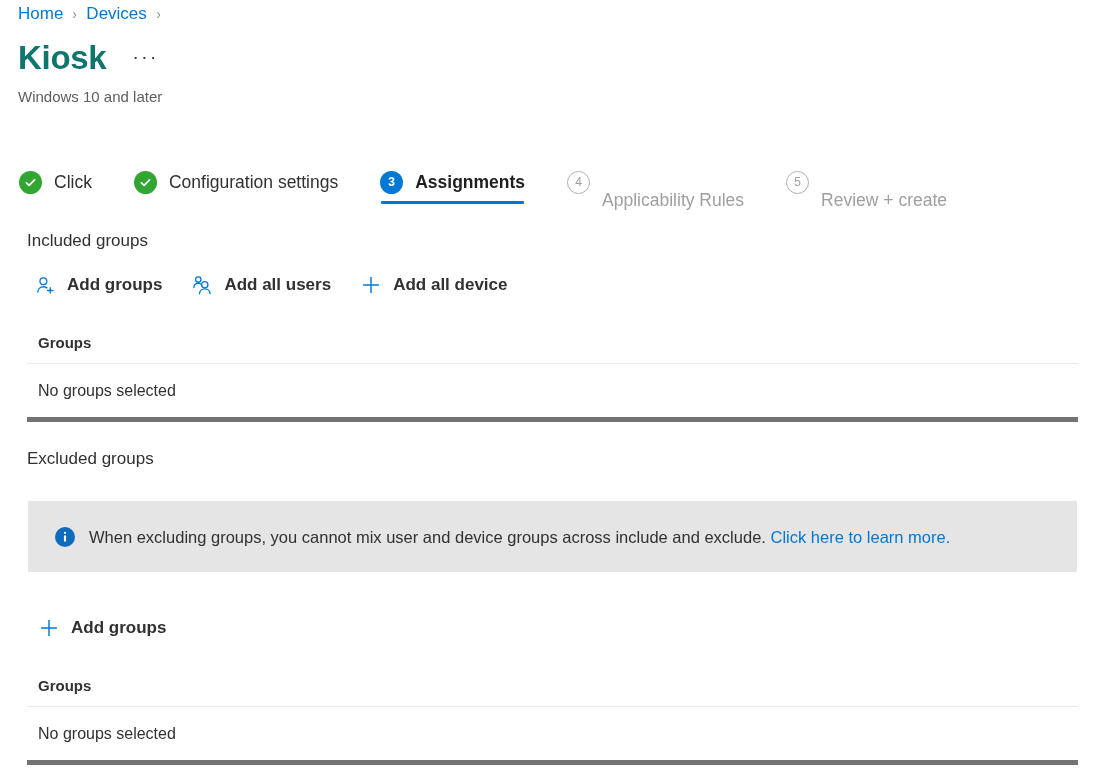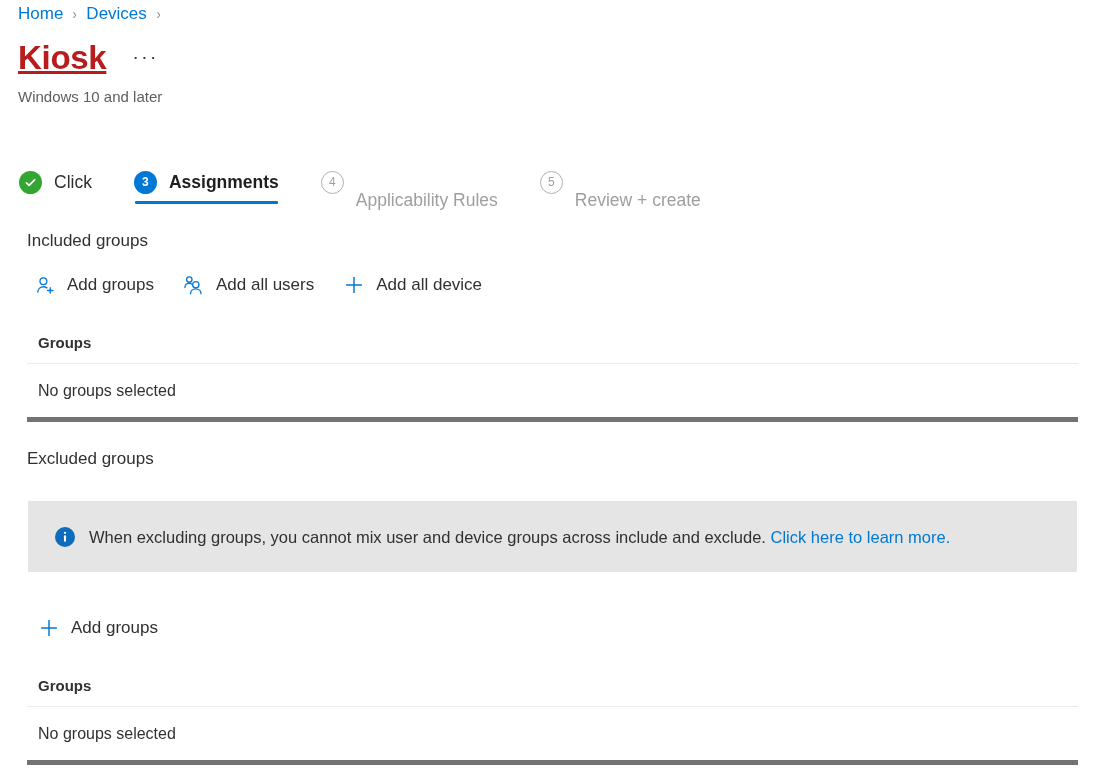--- a/index.html
+++ b/index.html
@@ -48,24 +48,23 @@
     position: absolute;
     left: 18px;
     top: 38px;
     display: flex;
     align-items: baseline;
   }
   .page-title {
     font-size: 33px;
     line-height: 40px;
     font-weight: 600;
-    color: #b91c1c;
+    color: #0f766e;
     letter-spacing: -0.3px;
     margin: 0;
-    text-decoration: underline;
   }
   .more-btn {
     margin-left: 26px;
     font-size: 19px;
     letter-spacing: 2.5px;
     color: #323130;
     cursor: pointer;
     user-select: none;
     line-height: 14px;
     position: relative;
@@ -188,20 +187,21 @@
     flex: 0 0 auto;
     color: #0078d4;
   }
   .cmd-icon svg { display: block; }
   .cmd-label {
     font-size: 17px;
     line-height: 22px;
     color: #323130;
     margin-left: 11px;
     white-space: nowrap;
+    font-weight: bold;
   }
 
   
   .grid {
     position: absolute;
     left: 27px;
     width: 1051px;
   }
   #included-grid { top: 328px; }
   #excluded-grid { top: 671px; }
@@ -280,20 +280,28 @@
 
     <div class="tab done">
       <span class="badge check">
         <svg width="13" height="13" viewBox="0 0 16 16" fill="none" aria-hidden="true">
           <path d="M3 8.4 L6.3 11.6 L13 4.7" stroke="#ffffff" stroke-width="2.1" stroke-linecap="round" stroke-linejoin="round"></path>
         </svg>
       </span>
       <span class="tab-label">Click</span>
     </div>
 
+    <div class="tab done">
+      <span class="badge check">
+        <svg width="13" height="13" viewBox="0 0 16 16" fill="none" aria-hidden="true">
+          <path d="M3 8.4 L6.3 11.6 L13 4.7" stroke="#ffffff" stroke-width="2.1" stroke-linecap="round" stroke-linejoin="round"></path>
+        </svg>
+      </span>
+      <span class="tab-label">Configuration settings</span>
+    </div>
 
     <div class="tab active">
       <span class="badge num-active">3</span>
       <span class="tab-label">Assignments</span>
       <span class="tab-underline"></span>
     </div>
 
     <div class="tab disabled">
       <span class="badge num-pending">4</span>
       <span class="tab-label">Applicability Rules</span>

